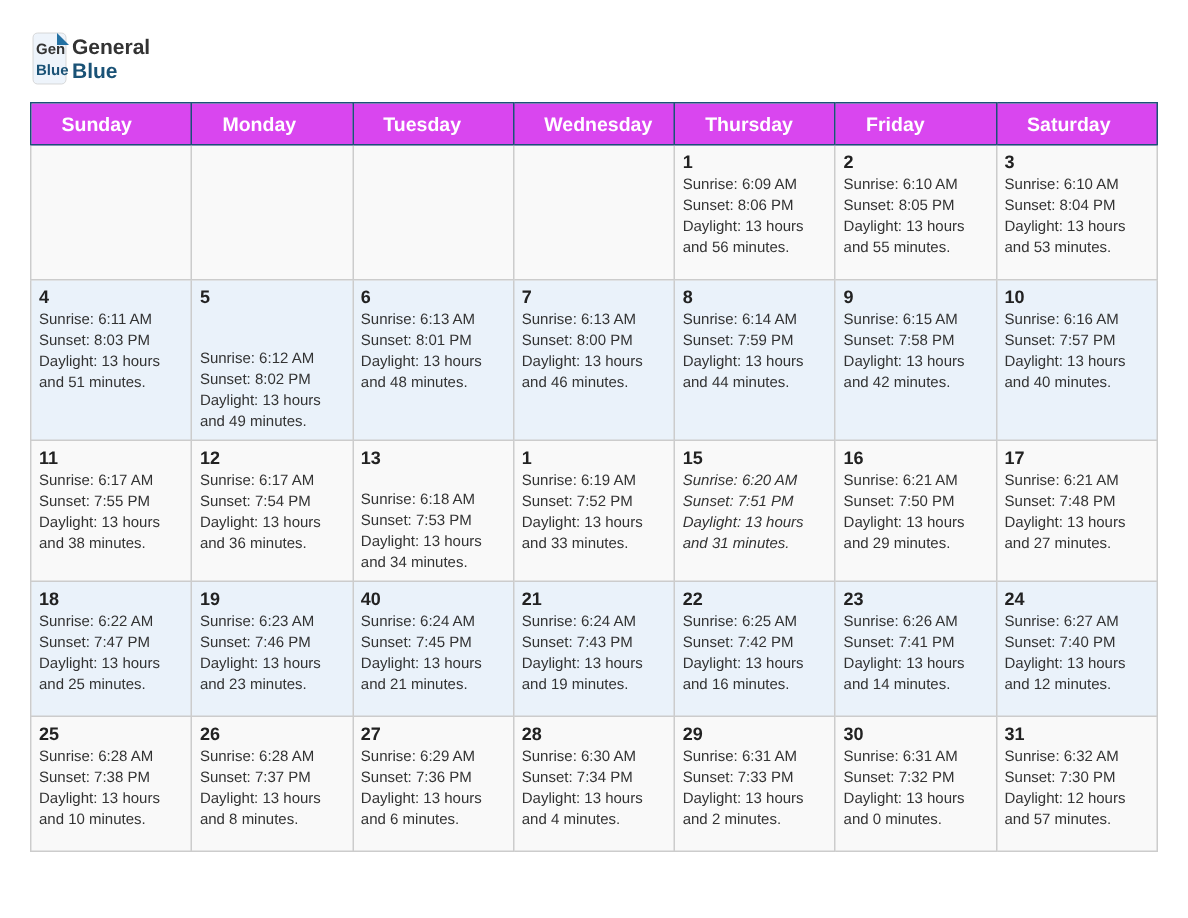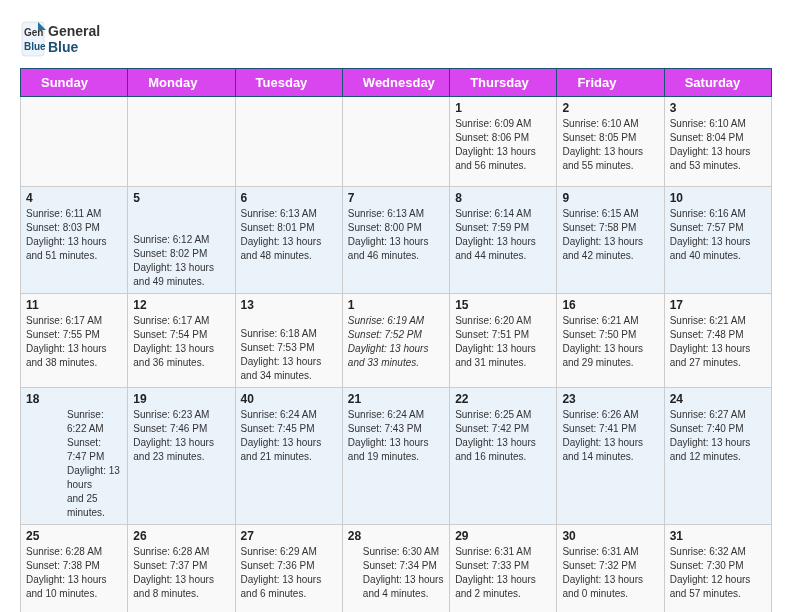--- a/index.html
+++ b/index.html
@@ -201,28 +201,28 @@
         </td>
         <td>
           <span class="day-num">13</span>
           <div class="day-info" style="white-space: pre-line; margin-top: 15px;">Sunrise: 6:18 AM
 Sunset: 7:53 PM
 Daylight: 13 hours
 and 34 minutes.</div>
         </td>
         <td>
           <span class="day-num">1</span>
-          <div class="day-info" style="white-space: pre-line; font-style: italic;">Sunrise: 6:19 AM
+          <div class="day-info" style="white-space: pre-line;">Sunrise: 6:19 AM
 Sunset: 7:52 PM
 Daylight: 13 hours
 and 33 minutes.</div>
         </td>
         <td>
           <span class="day-num">15</span>
-          <div class="day-info" style="white-space: pre-line;">Sunrise: 6:20 AM
+          <div class="day-info" style="white-space: pre-line; font-style: italic;">Sunrise: 6:20 AM
 Sunset: 7:51 PM
 Daylight: 13 hours
 and 31 minutes.</div>
         </td>
         <td>
           <span class="day-num">16</span>
           <div class="day-info" style="white-space: pre-line;">Sunrise: 6:21 AM
 Sunset: 7:50 PM
 Daylight: 13 hours
 and 29 minutes.</div>
@@ -231,21 +231,21 @@
           <span class="day-num">17</span>
           <div class="day-info" style="white-space: pre-line;">Sunrise: 6:21 AM
 Sunset: 7:48 PM
 Daylight: 13 hours
 and 27 minutes.</div>
         </td>
       </tr>
       <tr>
         <td>
           <span class="day-num">18</span>
-          <div class="day-info" style="white-space: pre-line; margin-left: 41px;">Sunrise: 6:22 AM
+          <div class="day-info" style="white-space: pre-line;">Sunrise: 6:22 AM
 Sunset: 7:47 PM
 Daylight: 13 hours
 and 25 minutes.</div>
         </td>
         <td>
           <span class="day-num">19</span>
           <div class="day-info" style="white-space: pre-line;">Sunrise: 6:23 AM
 Sunset: 7:46 PM
 Daylight: 13 hours
 and 23 minutes.</div>
@@ -303,21 +303,21 @@
         </td>
         <td>
           <span class="day-num">27</span>
           <div class="day-info" style="white-space: pre-line;">Sunrise: 6:29 AM
 Sunset: 7:36 PM
 Daylight: 13 hours
 and 6 minutes.</div>
         </td>
         <td>
           <span class="day-num">28</span>
-          <div class="day-info" style="white-space: pre-line; margin-left: 15px;">Sunrise: 6:30 AM
+          <div class="day-info" style="white-space: pre-line;">Sunrise: 6:30 AM
 Sunset: 7:34 PM
 Daylight: 13 hours
 and 4 minutes.</div>
         </td>
         <td>
           <span class="day-num">29</span>
           <div class="day-info" style="white-space: pre-line;">Sunrise: 6:31 AM
 Sunset: 7:33 PM
 Daylight: 13 hours
 and 2 minutes.</div>

